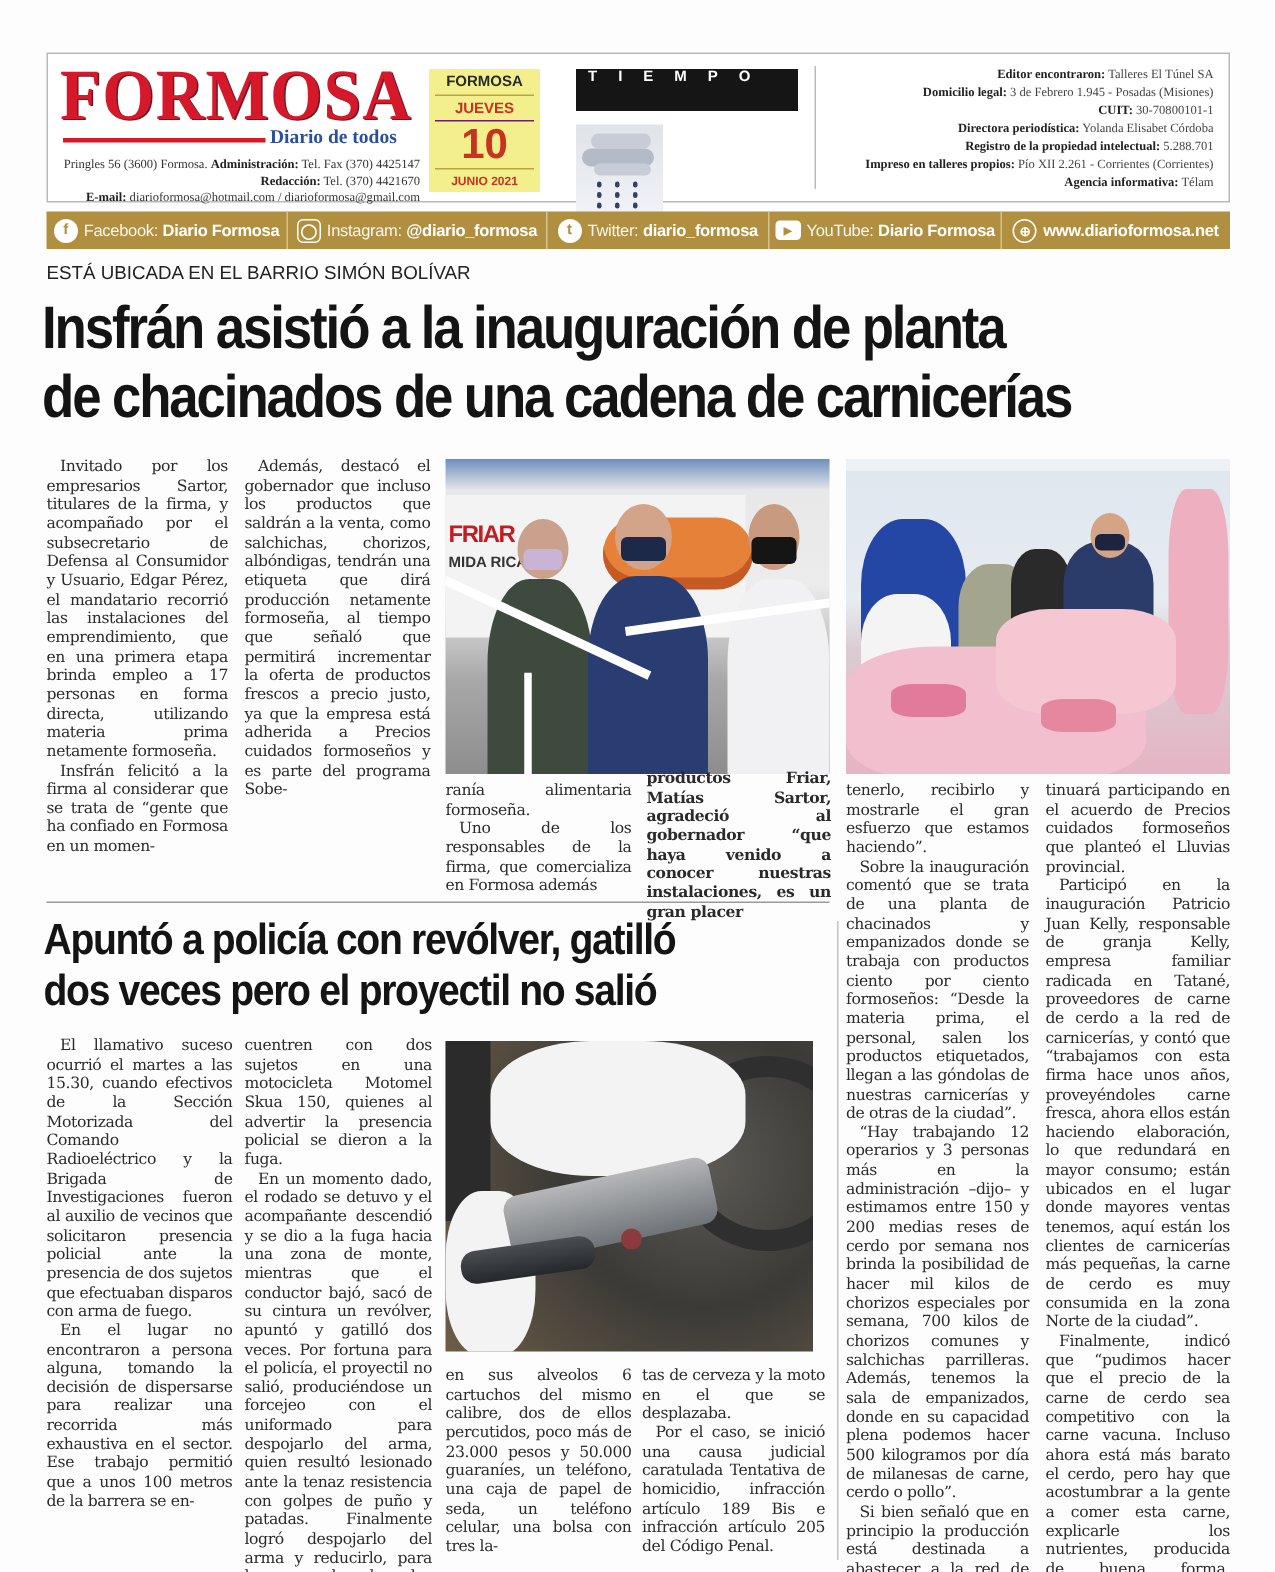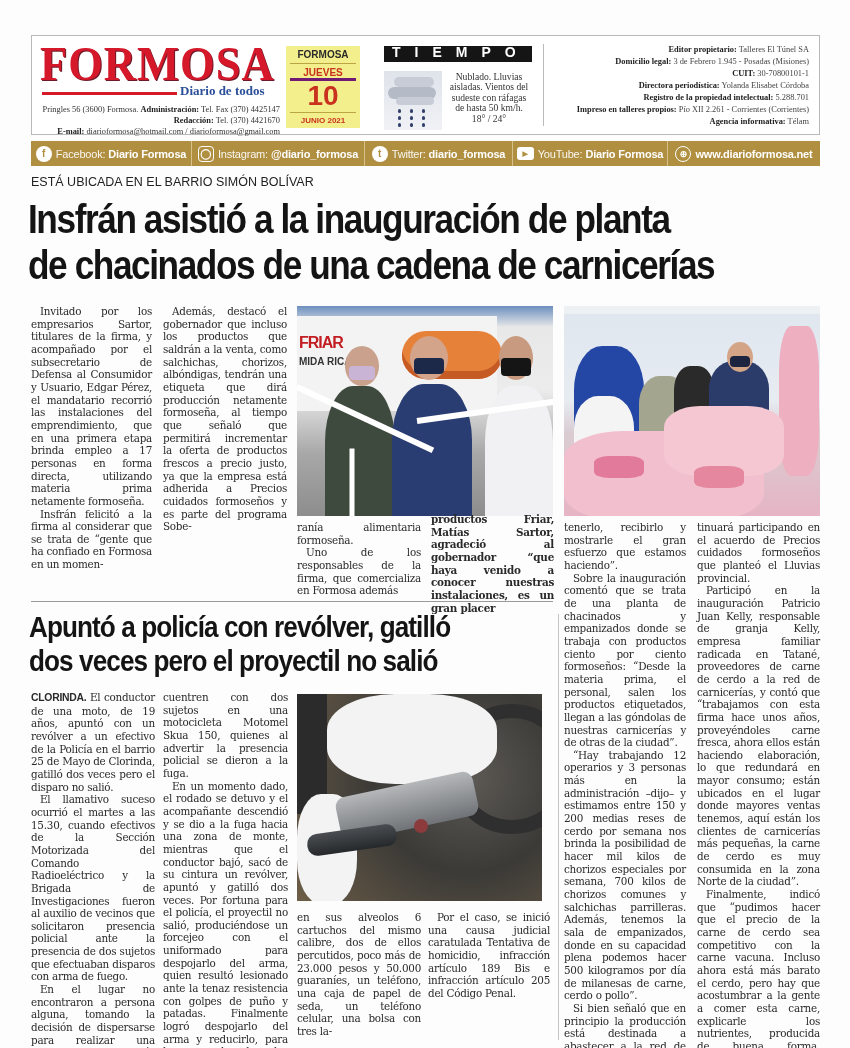--- a/index.html
+++ b/index.html
@@ -11,26 +11,26 @@
   .logo-block { position: absolute; left: 8px; top: 6px; width: 240px; }
   .logo-word { font-family: "Liberation Serif", serif; font-weight: bold; font-size: 48px; line-height: 44px; color: #d5182a; letter-spacing: 1px; text-shadow: 1px 1px 0 #6b1a2a; transform: scaleX(0.93); transform-origin: left; white-space: nowrap; }
   .logo-sub-row { position: relative; height: 14px; margin-top: 0px; }
   .logo-rule { position: absolute; left: 2px; top: 6px; width: 135px; height: 3px; background: #d5182a; }
   .logo-tag { position: absolute; left: 140px; top: -3px; font-family: "Liberation Serif", serif; font-weight: bold; font-size: 13px; color: #2b4f9a; white-space: nowrap; }
   .contact { font-family: "Liberation Serif", serif; font-size: 8.4px; line-height: 11px; color: #333; text-align: right; margin-top: 4px; width: 240px; white-space: nowrap; }
   .contact b { color: #222; }
 
   .date-box { position: absolute; left: 254px; top: 10px; width: 74px; height: 82px; background: #f3ef8c; text-align: center; font-family: "Liberation Sans", sans-serif; font-weight: bold; }
   .date-city { font-size: 10px; color: #2a2a2a; padding-top: 3px; height: 18px; border-bottom: 1px solid #b9a642; margin: 0 4px; }
-  .date-day { font-size: 10px; color: #c8321f; height: 17px; padding-top: 3px; border-bottom: 3px solid #701a75; margin: 0 4px; }
+  .date-day { font-size: 10px; color: #c8321f; height: 17px; padding-top: 3px; border-bottom: 1px solid #701a75; margin: 0 4px; }
   .date-num { font-size: 28px; line-height: 30px; color: #c8321f; border-bottom: 1px solid #b9a642; margin: 0 4px; height: 32px; }
   .date-month { font-size: 8px; color: #c8321f; padding-top: 3px; }
 
   .weather { position: absolute; left: 352px; top: 10px; width: 148px; }
-  .weather-title { background: #151515; color: #fff; font-family: "Liberation Sans", sans-serif; font-weight: bold; font-size: 14px; letter-spacing: 14px; height: 16px; line-height: 12px; padding-left: 8px; }
+  .weather-title { background: #151515; color: #fff; font-family: "Liberation Sans", sans-serif; font-weight: bold; font-size: 10px; letter-spacing: 14px; height: 28px; line-height: 12px; padding-left: 8px; }
   .weather-body { position: relative; height: 70px; margin-top: 9px; }
   .weather-icon { position: absolute; left: 0; top: 0; width: 58px; height: 59px; background: linear-gradient(#dfe3ea, #f0f2f6); }
   .cloud { position: absolute; background: #c7ccd6; border-radius: 8px; }
   .drop { position: absolute; width: 3px; height: 4px; background: #32406a; border-radius: 2px; }
   .weather-text { position: absolute; left: 62px; top: 1px; width: 86px; font-family: "Liberation Serif", serif; font-size: 9.6px; line-height: 10.4px; text-align: center; color: #333; }
   .mast-divider { position: absolute; left: 511px; top: 8px; width: 1px; height: 82px; background: #bbb; }
 
   .imprint { position: absolute; right: 10px; top: 8px; width: 275px; font-family: "Liberation Serif", serif; font-size: 8.4px; line-height: 12px; text-align: right; color: #444; white-space: nowrap; }
   .imprint b { color: #222; }
 
@@ -55,21 +55,21 @@
   .body-col p.noindent { text-indent: 0; }
   .body-col p.cont { text-indent: 0; }
   .col-text { letter-spacing: -0.25px; }
 
   .photo { position: absolute; overflow: hidden; background: #ccc; }
   .rule-h { position: absolute; height: 1px; background: #9a9a9a; }
   .rule-v { position: absolute; width: 1px; background: #c4c4c4; }
 
   
   .ph1 { left: 297px; top: 306px; width: 256px; height: 210px; background: linear-gradient(180deg, #6c8fbf 0%, #e8e8e8 10%, #ececec 40%, #a8a8a8 70%, #8d8d8d 100%); }
-  .truck { position: absolute; left: 0; top: 10px; width: 200px; height: 95px; background: #f3f3f3; }
+  .truck { position: absolute; left: 0; top: 24px; width: 200px; height: 95px; background: #f3f3f3; }
   .truck-brand { position: absolute; left: 2px; top: 18px; font-family: "Liberation Sans", sans-serif; font-weight: bold; font-size: 16px; color: #c21d23; letter-spacing: -1px; }
   .truck-sub { position: absolute; left: 2px; top: 40px; font-family: "Liberation Sans", sans-serif; font-weight: bold; font-size: 10px; color: #333; }
   .hotdog { position: absolute; left: 105px; top: 15px; width: 100px; height: 48px; background: #e6813a; border-radius: 24px; box-shadow: inset 0 -8px 0 #c65a25; }
   .person { position: absolute; border-radius: 40% 40% 8% 8%; }
   .head { position: absolute; border-radius: 50%; background: #d9a98d; }
   .mask { position: absolute; border-radius: 4px; }
   .ribbon { position: absolute; background: #fff; height: 6px; transform-origin: left center; }
 
   .ph2 { left: 564px; top: 306px; width: 256px; height: 210px; background: linear-gradient(180deg, #dfe6ee 0%, #e7ecf2 45%, #d9cdd2 60%, #e6b4c4 100%); }
   .meat { position: absolute; border-radius: 30%; background: #f2b8c8; }
@@ -126,31 +126,27 @@
         <div class="drop" style="left:14px;top:38px;"></div>
           <div class="drop" style="left:26px;top:38px;"></div>
           <div class="drop" style="left:38px;top:38px;"></div>
         <div class="drop" style="left:14px;top:45px;"></div>
           <div class="drop" style="left:26px;top:45px;"></div>
           <div class="drop" style="left:38px;top:45px;"></div>
         <div class="drop" style="left:14px;top:52px;"></div>
           <div class="drop" style="left:26px;top:52px;"></div>
           <div class="drop" style="left:38px;top:52px;"></div>
       </div>
-      <div class="weather-text">
-        <div>Nublado. Lluvias aisladas. Vientos del sudeste con ráfagas de hasta 50 km/h.</div>
-        <div>18° / 24°</div>
-      </div>
     </div>
   </div>
 
   <div class="mast-divider"></div>
 
   <div class="imprint">
-    <div><b>Editor propietario:</b> <span>Talleres El Túnel SA</span></div>
+    <div><b>Editor encontraron:</b> <span>Talleres El Túnel SA</span></div>
     <div><b>Domicilio legal:</b> <span>3 de Febrero 1.945 - Posadas (Misiones)</span></div>
     <div><b>CUIT:</b> <span>30-70800101-1</span></div>
     <div><b>Directora periodística:</b> <span>Yolanda Elisabet Córdoba</span></div>
     <div><b>Registro de la propiedad intelectual:</b> <span>5.288.701</span></div>
     <div><b>Impreso en talleres propios:</b> <span>Pío XII 2.261 - Corrientes (Corrientes)</span></div>
     <div><b>Agencia informativa:</b> <span>Télam</span></div>
   </div>
 </div>
 
 <div class="social-bar">
@@ -255,21 +251,20 @@
 
 <div class="rule-h" style="left:31px;top:601px;width:522px;"></div>
 <div class="rule-v" style="left:558px;top:614px;height:426px;"></div>
 
 <div class="headline-2">
   <div>Apuntó a policía con revólver, gatilló</div>
   <div>dos veces pero el proyectil no salió</div>
 </div>
 
 <div class="body-col col-text" style="left:31px;top:691px;width:124px;">
-  <p class="noindent"><span class="lead-place">CLORINDA.</span> <span>El conductor de una moto, de 19 años, apuntó con un revólver a un efectivo de la Policía en el barrio 25 de Mayo de Clorinda, gatilló dos veces pero el disparo no salió.</span></p>
   <p>El llamativo suceso ocurrió el martes a las 15.30, cuando efectivos de la Sección Motorizada del Comando Radioeléctrico y la Brigada de Investigaciones fueron al auxilio de vecinos que solicitaron presencia policial ante la presencia de dos sujetos que efectuaban disparos con arma de fuego.</p>
   <p>En el lugar no encontraron a persona alguna, tomando la decisión de dispersarse para realizar una recorrida más exhaustiva en el sector. Ese trabajo permitió que a unos 100 metros de la barrera se en-</p>
 </div>
 <div class="body-col col-text" style="left:163px;top:691px;width:125px;">
   <p class="cont">cuentren con dos sujetos en una motocicleta Motomel Skua 150, quienes al advertir la presencia policial se dieron a la fuga.</p>
   <p>En un momento dado, el rodado se detuvo y el acompañante descendió y se dio a la fuga hacia una zona de monte, mientras que el conductor bajó, sacó de su cintura un revólver, apuntó y gatilló dos veces. Por fortuna para el policía, el proyectil no salió, produciéndose un forcejeo con el uniformado para despojarlo del arma, quien resultó lesionado ante la tenaz resistencia con golpes de puño y patadas. Finalmente logró despojarlo del arma y reducirlo, para luego colocarle las esposas.</p>
 
 </div>
 
 <div class="photo ph3">
@@ -279,14 +274,15 @@
   <div class="glove" style="left:0;top:100px;width:60px;height:110px;"></div>
   <div class="gun" style="left:40px;top:90px;width:140px;height:45px;transform:rotate(-12deg);"></div>
   <div class="gun" style="left:10px;top:135px;width:90px;height:22px;background:linear-gradient(#4a4e52,#25282b);transform:rotate(-8deg);"></div>
   <div style="position:absolute;left:117px;top:125px;width:14px;height:14px;border-radius:50%;background:#8b3b3b;"></div>
 </div>
 
 <div class="body-col col-text" style="left:297px;top:911px;width:124px;">
   <p class="cont">en sus alveolos 6 cartuchos del mismo calibre, dos de ellos percutidos, poco más de 23.000 pesos y 50.000 guaraníes, un teléfono, una caja de papel de seda, un teléfono celular, una bolsa con tres la-</p>
 </div>
 <div class="body-col col-text" style="left:428px;top:911px;width:122px;">
+  <p class="cont">tas de cerveza y la moto en el que se desplazaba.</p>
   <p>Por el caso, se inició una causa judicial caratulada Tentativa de homicidio, infracción artículo 189 Bis e infracción artículo 205 del Código Penal.</p>
 </div>
 
 </body></html>

